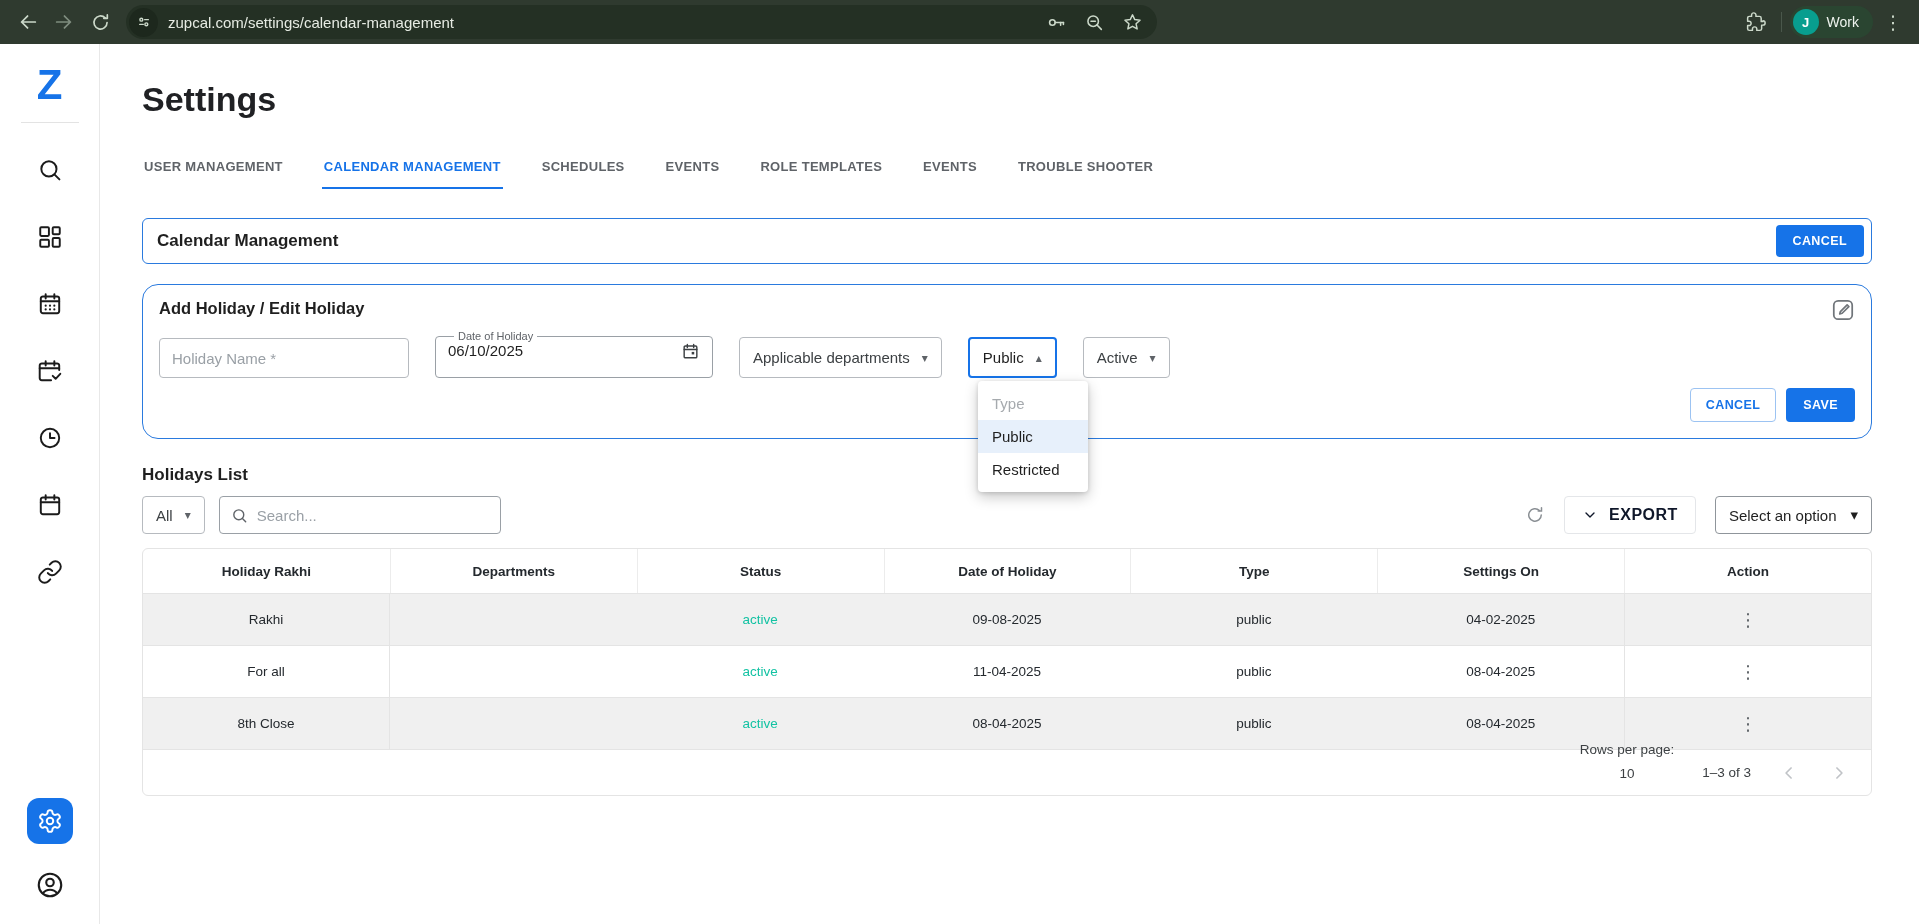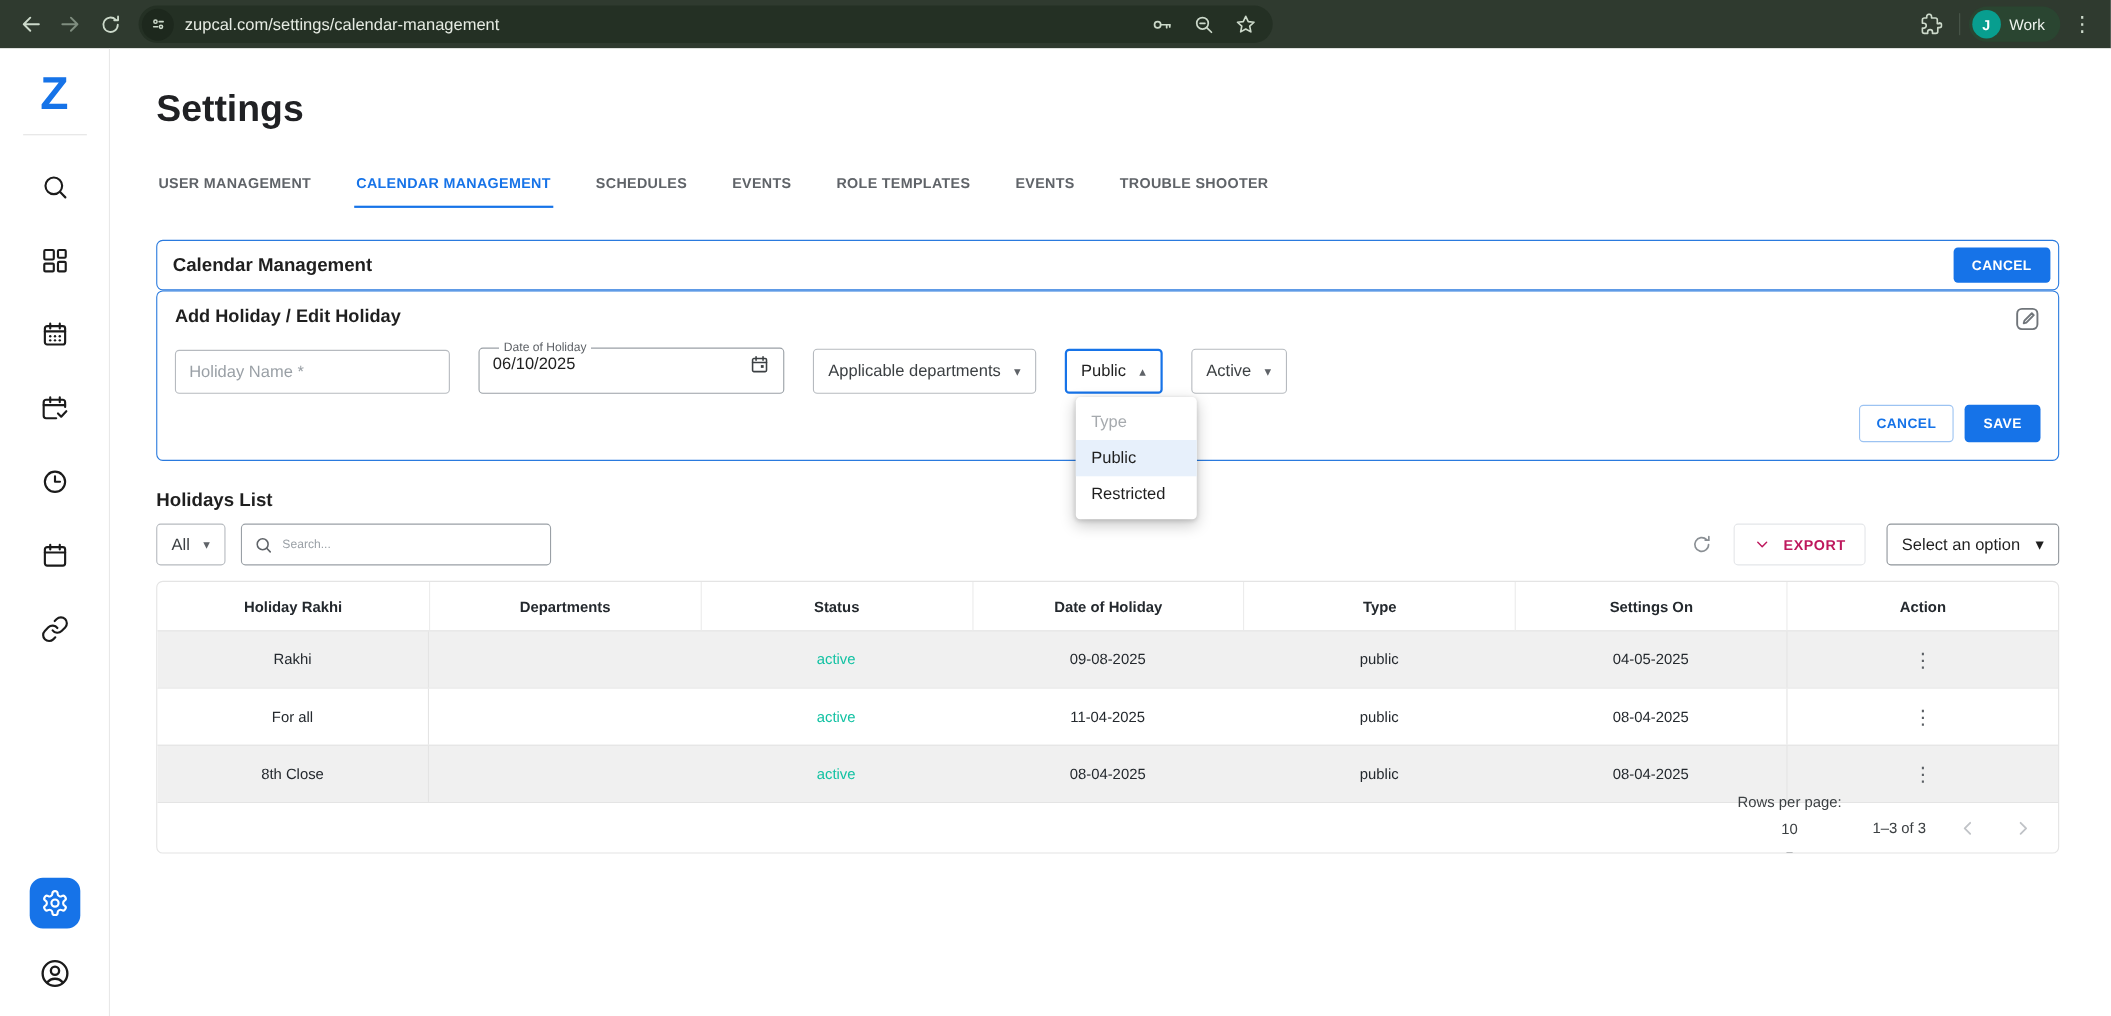--- a/index.html
+++ b/index.html
@@ -38,21 +38,21 @@
   .tabs { display:flex; gap:37px; margin-top:40px; }
   .tab { font-size:13px; font-weight:600; letter-spacing:.3px; color:#5f6368; padding:0 2px 13px; cursor:pointer; white-space:nowrap; }
   .tab.active { color:#1673e8; border-bottom:2.5px solid #1673e8; }
 
   .panel { border:1px solid #2a7ade; border-radius:6px; background:#fff; }
   .panel-header { margin-top:29px; height:46px; display:flex; align-items:center; padding:0 7px 0 14px; }
   .panel-header-title { font-size:17px; font-weight:700; color:#1f1f1f; flex:1; }
   .btn-primary { background:#1673e8; color:#fff; font-size:12.5px; font-weight:700; letter-spacing:.4px; border:none; border-radius:4px; padding:9px 17px; cursor:pointer; font-family:inherit; }
   .btn-outline { background:#fff; color:#1673e8; font-size:12.5px; font-weight:700; letter-spacing:.4px; border:1px solid #9cc3f2; border-radius:4px; padding:9px 15px; cursor:pointer; font-family:inherit; }
 
-  .panel-form { margin-top:0; padding:14px 16px 10px; position:relative; }
+  .panel-form { margin-top:20px; padding:14px 16px 10px; position:relative;border-radius:16px; }
   .form-title { font-size:16.5px; font-weight:700; color:#1f1f1f; }
   .edit-btn { position:absolute; top:12px; right:15px; color:#70757a; cursor:pointer; }
   .form-row { display:flex; align-items:flex-end; gap:26px; margin-top:12px; }
   .text-input { height:40px; width:250px; border:1px solid #b6babf; border-radius:4px; padding:0 12px; font-size:15px; color:#1f1f1f; font-family:inherit; outline:none; }
   .text-input::placeholder { color:#9aa0a6; }
   .date-fieldset { width:278px; height:48px; border:1px solid #9aa0a6; border-radius:4px; padding:0 12px; }
   .date-fieldset legend { font-size:11px; color:#5f6368; padding:0 4px; margin-left:6px; }
   .date-inner { display:flex; height:30px;gap:36px; }
   .date-value { flex:1; font-size:15px; color:#1f1f1f; }
   .date-cal-icon { color:#3c4043; cursor:pointer; }
@@ -63,26 +63,26 @@
 
   .type-menu { position:absolute; left:835px; top:96px; width:110px; background:#fff; border-radius:4px; box-shadow:0 5px 14px rgba(0,0,0,.22), 0 1px 4px rgba(0,0,0,.14); padding:6px 0; z-index:30; }
   .menu-item { padding:8px 14px; font-size:15px; color:#1f1f1f; cursor:pointer; }
   .menu-item.placeholder { color:#a6aaae; }
   .menu-item.selected { background:#e7f0fb; }
 
   .list-title { font-size:17px; font-weight:700; color:#1f1f1f; margin-top:26px; }
   .filter-row { display:flex; align-items:center; gap:14px; margin-top:11px; }
   .select.small { height:38px; }
   .search-box { width:282px; height:38px; border:1px solid #9aa0a6; border-radius:4px; display:flex; align-items:center; gap:9px; padding:0 11px; }
-  .search-box input { border:none; outline:none; flex:1; font-size:11px; color:#14532d; font-family:inherit; background:transparent; }
+  .search-box input { border:none; outline:none; flex:1; font-size:15px; color:#14532d; font-family:inherit; background:transparent; }
   .search-box input::placeholder { color:#9aa0a6; }
   .search-box .sicon { color:#5f6368; }
   .right-controls { margin-left:auto; display:flex; align-items:center; gap:19px; }
   .refresh-btn { color:#8a8f94; cursor:pointer; }
-  .export-btn { height:38px; border:1px solid #e4e6e9; border-radius:4px; background:#fff; color:#be185d; font-weight:700; font-size:13px; letter-spacing:.5px; display:flex; align-items:center; gap:11px; padding:0 17px; cursor:default; font-family:inherit; }
+  .export-btn { height:38px; border:1px solid #e4e6e9; border-radius:4px; background:#fff; color:#0f172a; font-weight:700; font-size:16px; letter-spacing:.5px; display:flex; align-items:center; gap:11px; padding:0 17px; cursor:default; font-family:inherit; }
   .option-select { height:38px; border:1px solid #8f959b; border-radius:4px; padding:0 13px; font-size:15px; color:#1f1f1f; display:flex; align-items:center; gap:14px; cursor:pointer; background:#fff; }
 
   .table-wrap { margin-top:14px; border:1px solid #e4e4e4; border-radius:6px; overflow:hidden; background:#fff; }
   .thead { display:grid; grid-template-columns:repeat(7,1fr); height:44px; }
   .th { display:flex; align-items:center; justify-content:center; font-size:13.5px; font-weight:600; color:#24292e; }
   .th + .th { border-left:1px solid #ececec; }
   .trow { display:grid; grid-template-columns:repeat(7,1fr); height:52px; border-top:1px solid #e4e4e4; }
   .trow.striped { background:#f0f0f0; }
   .td { display:flex; align-items:center; justify-content:center; font-size:13.5px; color:#24292e; }
   .td:first-child { border-right:1px solid #e4e4e4; }
@@ -346,21 +346,21 @@
           <div class="th">Settings On</div>
           <div class="th">Action</div>
         </div>
       <div>
           <div class="trow striped">
             <div class="td">Rakhi</div>
             <div class="td"></div>
             <div class="td status">active</div>
             <div class="td">09-08-2025</div>
             <div class="td">public</div>
-            <div class="td">04-05-2025</div>
+            <div class="td">04-02-2025</div>
             <div class="td">
               <div class="kebab-btn">⋮</div>
             </div>
           </div>
           <div class="trow">
             <div class="td">For all</div>
             <div class="td"></div>
             <div class="td status">active</div>
             <div class="td">11-04-2025</div>
             <div class="td">public</div>

